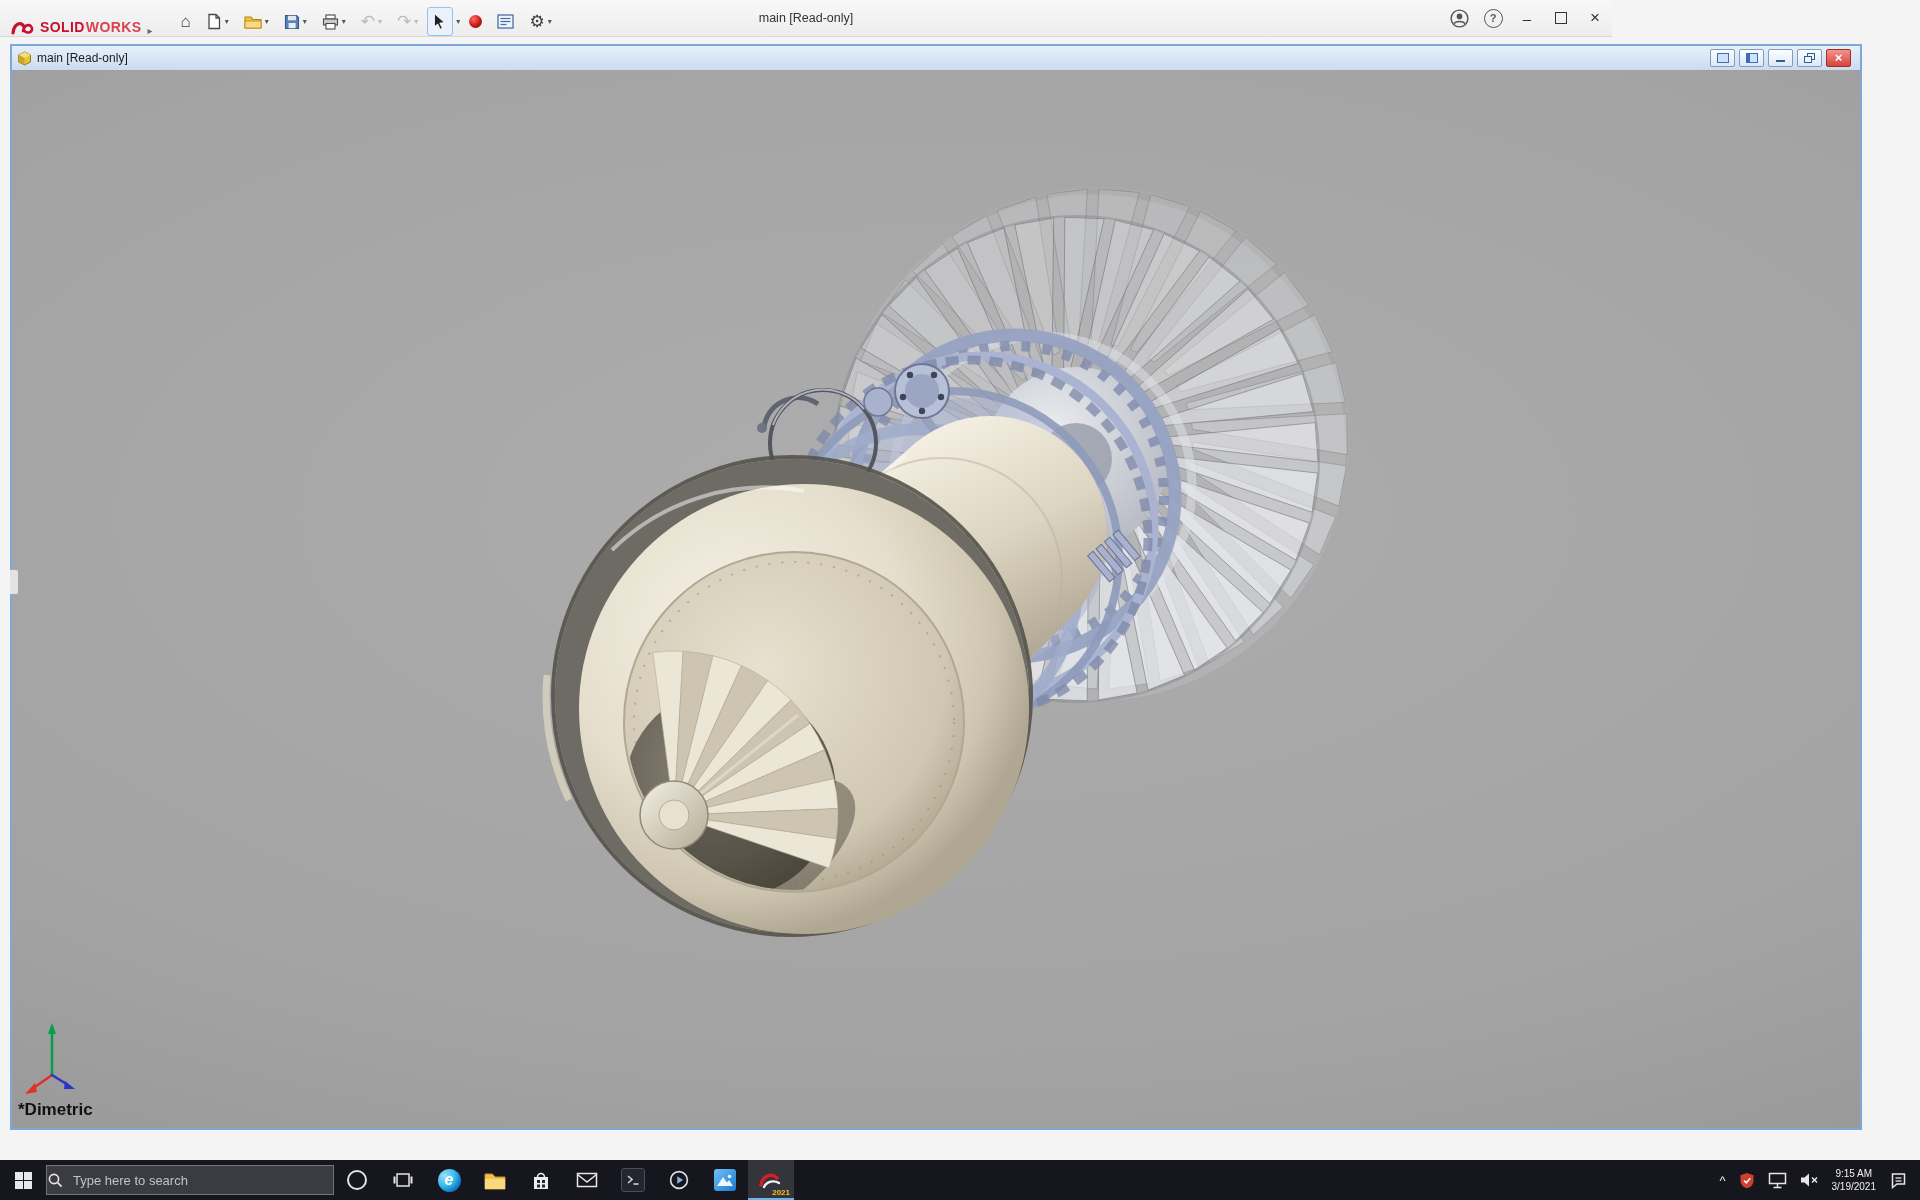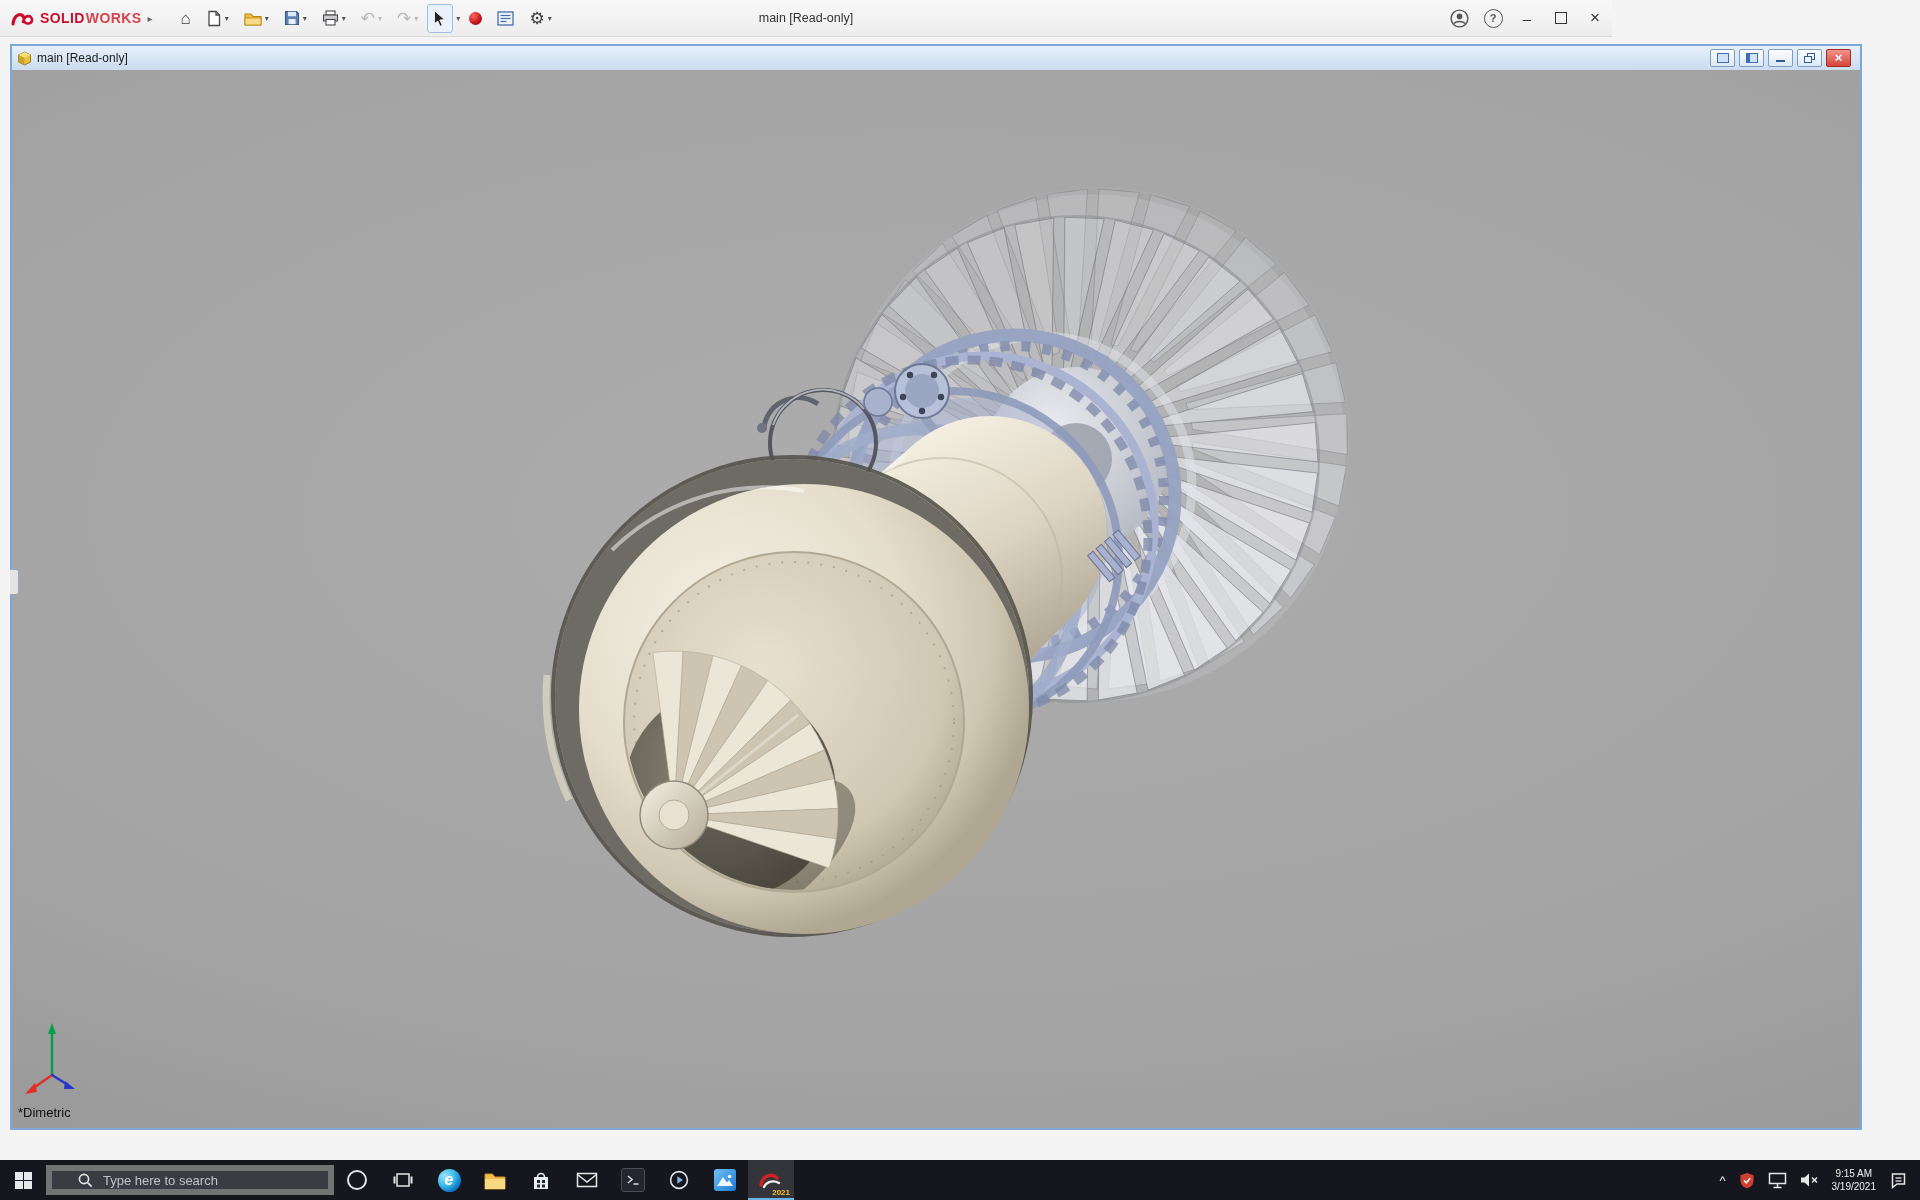--- a/index.html
+++ b/index.html
@@ -3,21 +3,21 @@
 <meta charset="utf-8">
 <style>
   html,body{margin:0;padding:0}
   body{width:1920px;height:1200px;overflow:hidden;position:relative;
        font-family:"Liberation Sans",sans-serif;background:#f4f4f5;cursor:default;
        -webkit-user-select:none;user-select:none}
 
   
   .app-titlebar{position:absolute;top:0;left:0;width:1612px;height:36px;
     background:linear-gradient(#f8f8f8,#ededee);border-bottom:1px solid #d8d8d8;
-    display:flex;align-items:center;z-index:40}
+    display:flex;align-items:flex-end;z-index:40}
   .brand{display:flex;align-items:center;margin-left:10px;gap:4px}
   .brand .b1{color:#c8102e;font-weight:bold;font-size:14px;letter-spacing:.4px}
   .brand .b2{color:#d8434f;font-weight:bold;font-size:14px;letter-spacing:.4px;margin-left:-3px}
   .expand{font-size:10px;color:#666;margin:0 8px 0 6px}
   .toolbar{display:flex;align-items:center;margin-left:14px;gap:3px}
   .tbtn{height:27px;padding:0 5px;display:flex;align-items:center;gap:3px;border-radius:3px;border:1px solid transparent}
   .tbtn .glyph{font-size:17px;color:#3d3d3d;line-height:1}
   .caret{font-size:8px;color:#555}
   .dim{color:#b9b9b9 !important}
   .tbtn.selected{border:1px solid #9fc0e0;background:#e9f2fb}
@@ -48,33 +48,33 @@
   .drestore{width:11px;height:10px;position:relative;display:block}
   .drestore::before{content:"";position:absolute;top:0;right:0;width:6px;height:5px;border:1px solid #2f5e96}
   .drestore::after{content:"";position:absolute;bottom:0;left:0;width:6px;height:5px;border:1px solid #2f5e96;background:#eef4fb}
   .dbtn.close{background:linear-gradient(#f2938c,#d6453c);border-color:#9f2d24}
   .dbtn.close span{color:#fff;font-size:13px;font-weight:bold;line-height:1;margin-top:-1px}
 
   
   .viewport{position:absolute;left:0;top:24px;width:1848px;height:1058px;overflow:hidden;
     background:radial-gradient(120% 95% at 50% 42%, #adadad 0%, #a3a3a3 55%, #8d8d8d 100%)}
   .viewport svg.scene{position:absolute;left:0;top:0;width:1848px;height:1058px;display:block}
-  .orientation{position:absolute;left:6px;bottom:8px;font-size:13px;font-weight:normal;color:#111}
+  .orientation{position:absolute;left:6px;bottom:8px;font-size:17px;font-weight:bold;color:#111}
   .side-tab{position:absolute;left:-2px;top:523px;width:8px;height:24px;background:#e3e3e3;
     border:1px solid #9aa8b8;border-left:none;border-radius:0 3px 3px 0;z-index:5}
 
   
   .taskbar{position:absolute;left:0;bottom:0;width:1920px;height:40px;background:#16161e;
     display:flex;align-items:stretch;z-index:50}
   .tb-item{width:46px;display:flex;align-items:center;justify-content:center;position:relative}
   .tb-item.active{background:rgba(255,255,255,.13);box-shadow:inset 0 -2px 0 #6cb4e8}
   .winlogo{width:17px;height:17px;display:grid;grid-template-columns:8px 8px;grid-template-rows:8px 8px;gap:1px}
   .winlogo span{background:#e6e9eb;display:block}
-  .search-box{width:288px;height:30px;align-self:center;background:#3b3b44;border:6px solid #737373;
-    display:flex;align-items:center;padding:0 26px;gap:8px;box-sizing:border-box}
+  .search-box{width:288px;height:30px;align-self:center;background:#3b3b44;border:1px solid #737373;
+    display:flex;align-items:center;padding:0 1px;gap:8px;box-sizing:border-box}
   .search-box input{background:transparent;border:none;outline:none;color:#d8d8d8;font-size:13px;width:100%;
     font-family:"Liberation Sans",sans-serif}
   .search-box input::placeholder{color:#c2c2c6}
   .cortana-circle{width:16px;height:16px;border:2px solid #dfe3e6;border-radius:50%}
   .edge-icon{width:23px;height:23px;border-radius:50%;color:#fff;font-weight:bold;font-style:italic;font-size:16px;
     display:flex;align-items:center;justify-content:center;
     background:radial-gradient(circle at 30% 30%,#9be1f9,#35b9e9 45%,#0c6fc0 75%,#114a8c)}
   .term-icon{width:22px;height:22px;background:#23262e;border:1px solid #4a4e58;border-radius:3px;
     display:flex;align-items:center;justify-content:center}
   .photos-icon{width:22px;height:22px;border-radius:3px;background:linear-gradient(135deg,#6ec2f7,#1e78d0);

